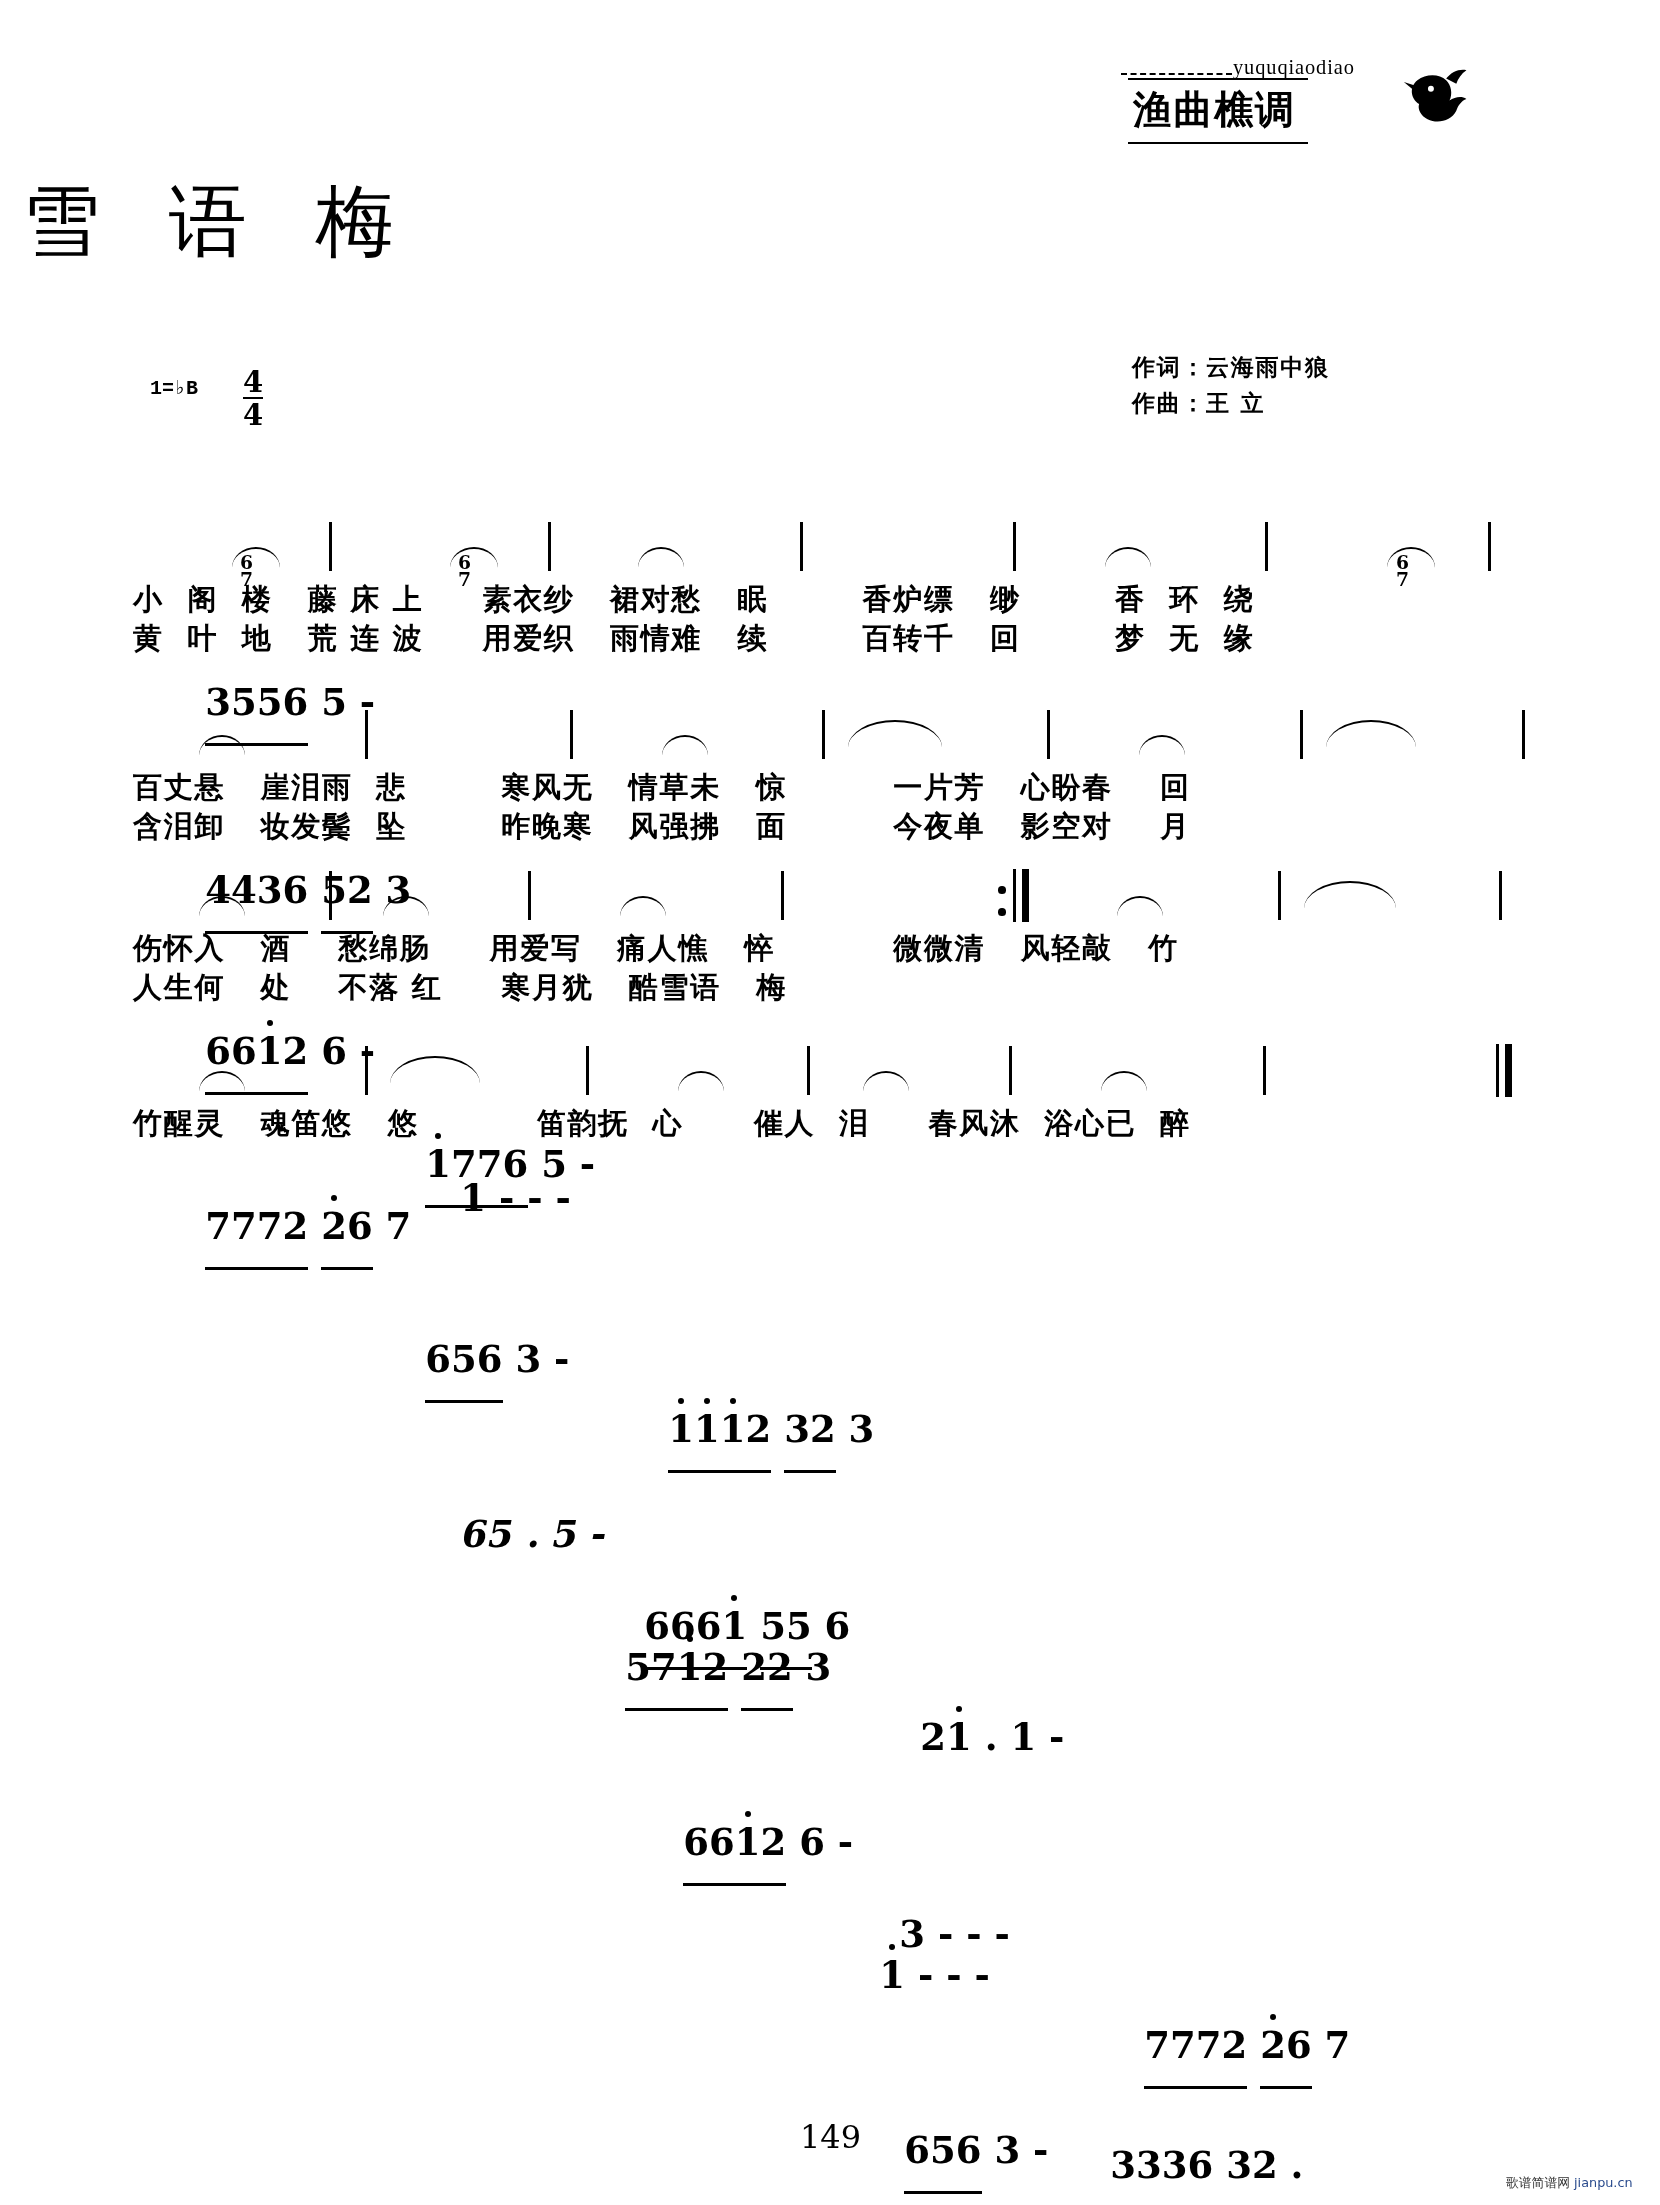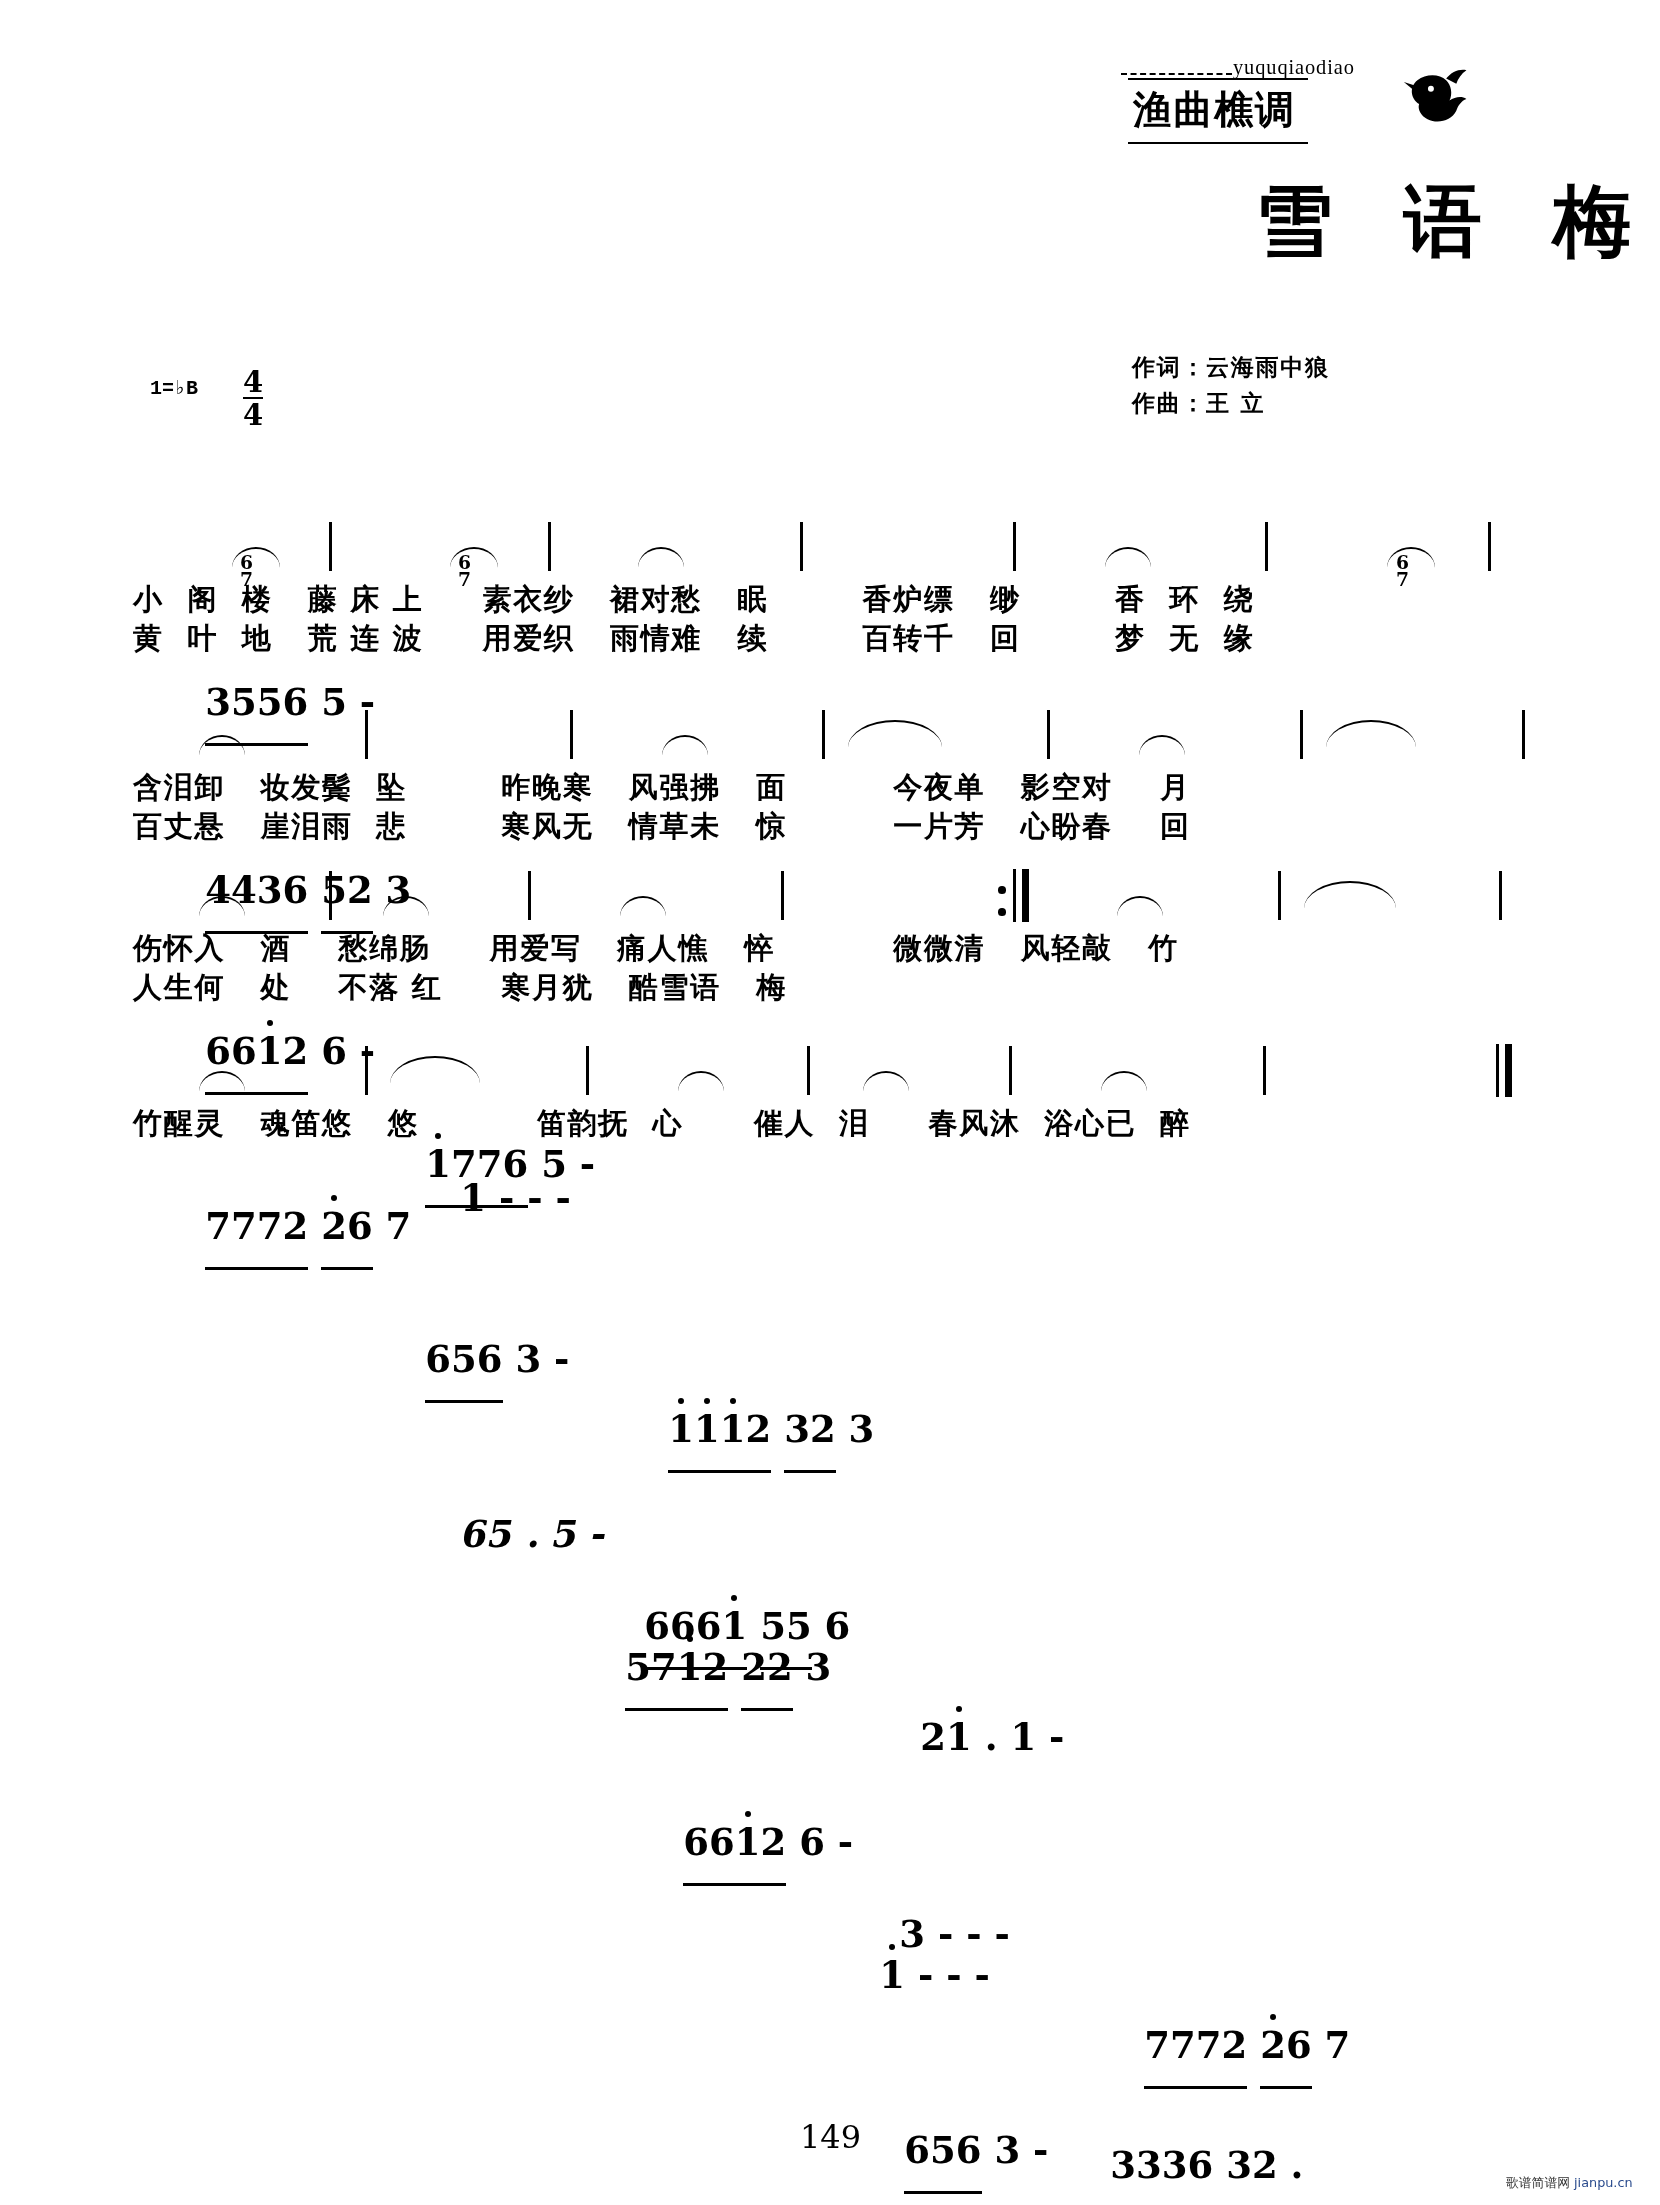--- a/index.html
+++ b/index.html
@@ -58,23 +58,23 @@
     width: 68px;
     height: 71px;
   }
 
   
   #song-title {
     position: absolute;
     top: 170px;
     left: 0;
     width: 1653px;
-    text-align: right;
-    font-family: "DejaVu Serif", serif;
-    font-weight: bold;
+    text-align: left;
+    font-family: "DejaVu Serif", serif;
+    font-weight: normal;
     font-size: 78px;
     letter-spacing: 22px;
     text-indent: 22px;
   }
 
   
   #credits {
     position: absolute;
     top: 349px;
     left: 1132px;
@@ -312,22 +312,22 @@
       <span class="nt u1">7</span><span class="nt u1">7</span><span class="nt u1">7</span><span class="nt u1">2</span> <span class="nt u1 dot-above">2</span><span class="nt u1">6</span> <span class="nt">7</span>
     </span>
     <span class="tie" style="left:1011px;top:37px;width:46px;"></span>
     <span class="bar" style="left:1172px;"></span>
 
     
     <span class="tie" style="left:1198px;top:22px;width:90px;height:25.5px;"></span>
     <span class="bar" style="left:1394px;"></span>
   </div>
   <div class="lyric-block">
+    <div class="lyricline">百丈悬   崖泪雨  悲        寒风无   情草未   惊         一片芳   心盼春    回</div>
     <div class="lyricline">含泪卸   妆发鬓  坠        昨晚寒   风强拂   面         今夜单   影空对    月</div>
-    <div class="lyricline">百丈悬   崖泪雨  悲        寒风无   情草未   惊         一片芳   心盼春    回</div>
   </div>
 </div>
 
 <div class="system" id="system-3" style="top:859px;">
   <div class="noteline">
     <span style="position:absolute;left:0;">
       <span class="nt u1">6</span><span class="nt u1">6</span><span class="nt u1 dot-above">1</span><span class="nt u1">2</span> <span class="nt">6</span> <span class="nt">-</span>
     </span>
     <span class="tie" style="left:71px;top:37px;width:46px;"></span>
     <span class="bar" style="left:201px;"></span>

